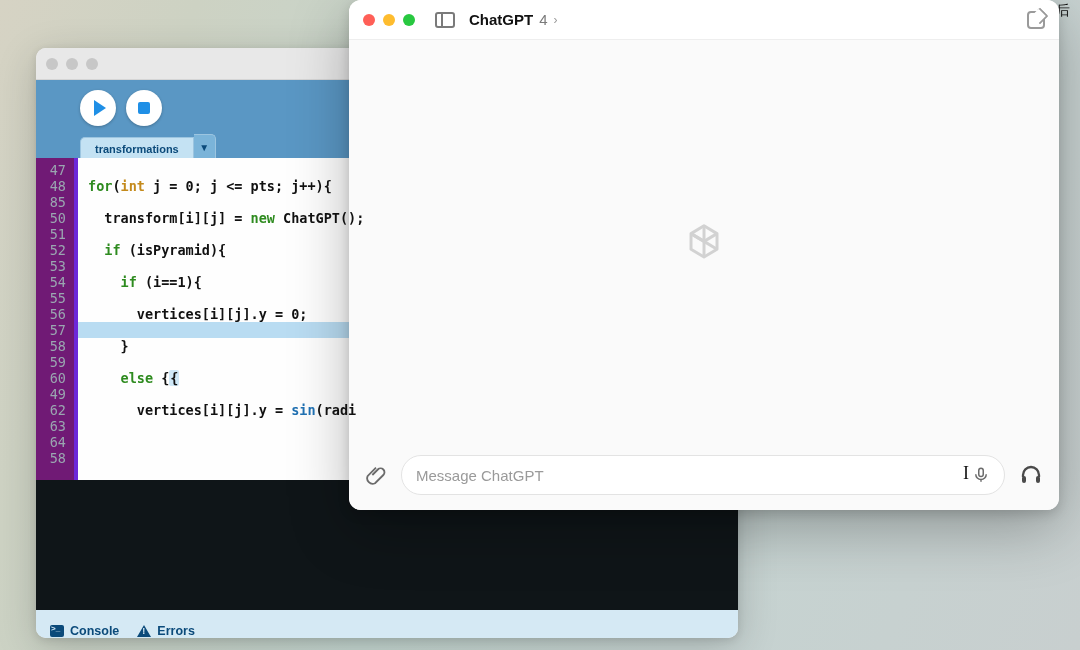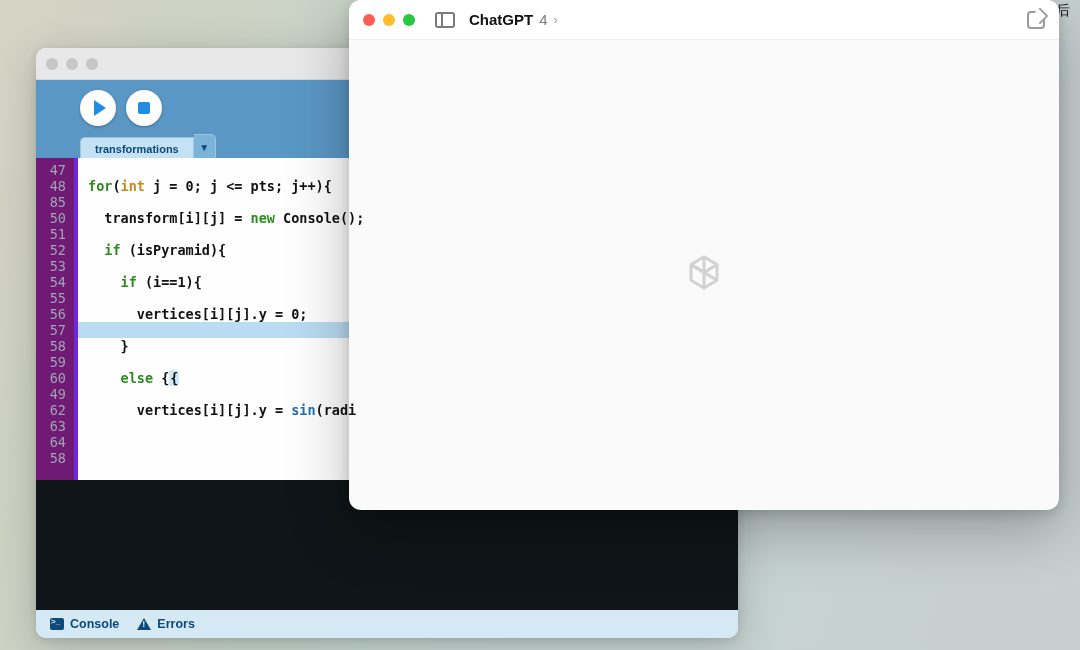--- a/index.html
+++ b/index.html
@@ -84,21 +84,21 @@
   .kw-ctrl { color:#2e8b1f; }      
   .kw-type { color:#c48a1b; }      
   .num { color:#111; }
   .fn { color:#1f6fb0; }
   .brace-hl { background:#cfe8f7; border-radius:2px; padding:0 1px;}
 
   .editor-console {
     height:130px; background:#0f1518;
   }
   .editor-bottombar {
-    height:28px; background:#d5e9f4; display:flex; align-items:center; gap:18px; padding:0 14px;
+    height:28px; background:#d5e9f4; display:flex; align-items:flex-end; gap:18px; padding:0 14px;
     font-size:12.5px; font-weight:600; color:#0b4a7a;
   }
   .bottom-item { display:flex; align-items:center; gap:6px;}
   .term-icon { width:14px;height:12px;background:#0b4a7a;border-radius:2px; position:relative;}
   .term-icon::after{content:">_ ";color:#d5e9f4;font-size:8px;position:absolute;left:1px;top:-1px;}
   .warn-icon { width:0;height:0;border-left:7px solid transparent;border-right:7px solid transparent;border-bottom:12px solid #0b4a7a; position:relative;}
   .warn-icon::after{content:"!";color:#d5e9f4;position:absolute;left:-2px;top:1px;font-size:9px;font-weight:700;}
 
   
   .chat-window {
@@ -200,21 +200,21 @@
       <div>59</div>
         <div>60</div>
       <div>49</div>
         <div>62</div>
       <div>63</div>
         <div>64</div>
       <div>58</div>
     </div>
     <div class="code">
 <div class="line"><span class="kw-ctrl">for</span><span>(</span><span class="kw-type">int</span><span> j = </span><span class="num">0</span><span>; j &lt;= pts; j++){</span></div>
-<div class="line"><span>  transform[i][j] = </span><span class="kw-ctrl">new</span><span> Console();</span></div>
+<div class="line"><span>  transform[i][j] = </span><span class="kw-ctrl">new</span><span> ChatGPT();</span></div>
 <div class="line"><span>  </span><span class="kw-ctrl">if</span><span> (isPyramid){</span></div>
 <div class="line"><span>    </span><span class="kw-ctrl">if</span><span> (i==</span><span class="num">1</span><span>){</span></div>
 <div class="line"><span>      vertices[i][j].y = 0;</span></div>
 <div class="line"><span>    }</span></div>
 <div class="line"><span>    </span><span class="kw-ctrl">else</span><span> {</span><span class="brace-hl">{</span></div>
 <div class="line"><span>      vertices[i][j].y = </span><span class="fn">sin</span><span>(radi</span></div>
 
 
 
 
@@ -260,13 +260,31 @@
     <svg class="openai-logo" viewBox="0 0 40 40">
       <g fill="none" stroke="#8a8a8a" stroke-width="2.3" stroke-linejoin="round">
         <path d="M20 6 l10 6 v12 l-10 6 l-10 -6 v-12 z"></path>
         <path d="M20 6 v12 l10 6"></path>
         <path d="M10 12 l10 6 v12"></path>
         <path d="M30 12 l-10 6 l-10 -6"></path>
       </g>
     </svg>
   </div>
 
+  <div class="chat-inputbar">
+    <svg class="clip-icon" viewBox="0 0 24 24">
+      <path fill="none" stroke="#6b6b6b" stroke-width="2" d="M8 12 l6 -6 a4 4 0 0 1 6 6 l-9 9 a6 6 0 0 1 -8 -8 l9 -9"></path>
+    </svg>
+    <div class="input-pill">
+      <input type="text" placeholder="Message ChatGPT" style="">
+      <span class="text-cursor"></span>
+      <svg class="mic-icon" viewBox="0 0 24 24">
+        <rect x="9" y="3" width="6" height="11" rx="3" fill="none" stroke="#6b6b6b" stroke-width="2"></rect>
+        <path d="M5 11 a7 7 0 0 0 14 0 M12 18 v3" fill="none" stroke="#6b6b6b" stroke-width="2"></path>
+      </svg>
+    </div>
+    <svg class="hp-icon" viewBox="0 0 24 24">
+      <path d="M4 14 v-2 a8 8 0 0 1 16 0 v2" fill="none" stroke="#4a4a4a" stroke-width="2.3"></path>
+      <rect x="3" y="13" width="4" height="7" rx="2" fill="#4a4a4a"></rect>
+      <rect x="17" y="13" width="4" height="7" rx="2" fill="#4a4a4a"></rect>
+    </svg>
+  </div>
 </div>
 
 </body></html>

